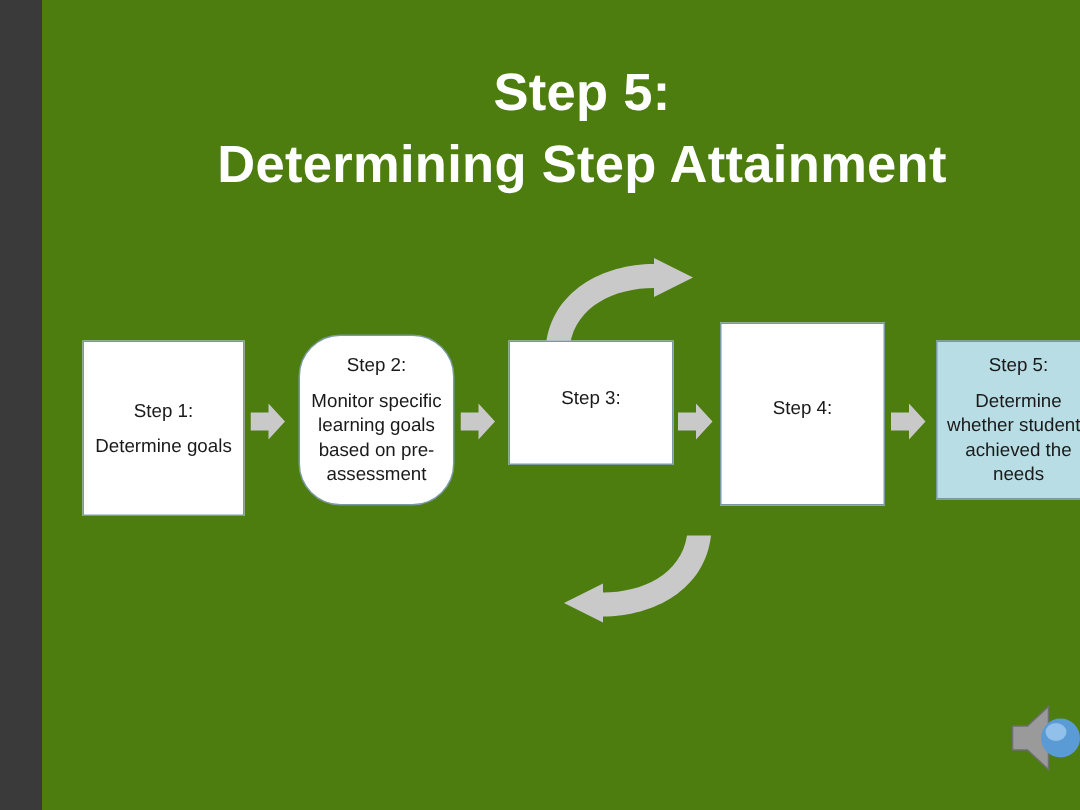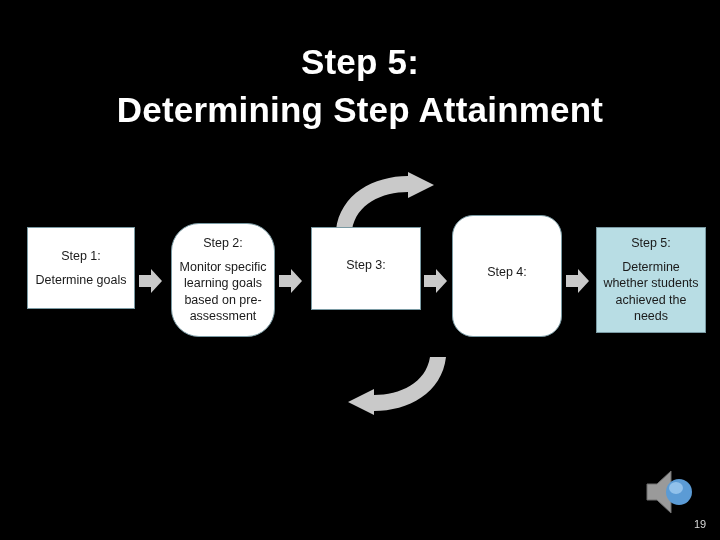--- a/index.html
+++ b/index.html
@@ -10,21 +10,22 @@
     width: 720px;
     height: 540px;
     background: #3a3a3a;
     font-family: "Liberation Sans", sans-serif;
     overflow: hidden;
     position: relative;
   }
   .slide {
     position: absolute;
     inset: 0;
-    background: #000000;
+    background: #4d7c0f;
+    margin-left: 28px;
   }
   .title-block {
     position: absolute;
     top: 38px;
     left: 0;
     width: 720px;
     text-align: center;
     color: #ffffff;
     font-size: 35px;
     font-weight: bold;
@@ -74,24 +75,24 @@
   }
   .box .hdr {
     display: block;
     margin-bottom: 7px;
   }
   .box .body {
     display: block;
   }
 
   
-  #box1 { left: 27px;  top: 57px;  width: 108px; height: 82px; }
+  #box1 { left: 27px;  top: 57px;  width: 108px; height: 117px; }
   #box2 { left: 171px; top: 53px;  width: 104px; height: 114px; border-radius: 28px; }
   #box3 { left: 311px; top: 57px;  width: 110px; height: 83px; }
-  #box4 { left: 452px; top: 45px;  width: 110px; height: 122px; border-radius: 21px; }
+  #box4 { left: 452px; top: 45px;  width: 110px; height: 122px; }
   #box5 { left: 596px; top: 57px;  width: 110px; height: 106px; }
 
   
   .chev {
     position: absolute;
     width: 24px;
     height: 26px;
     top: 98px;
   }
   #chev1 { left: 139px; }

